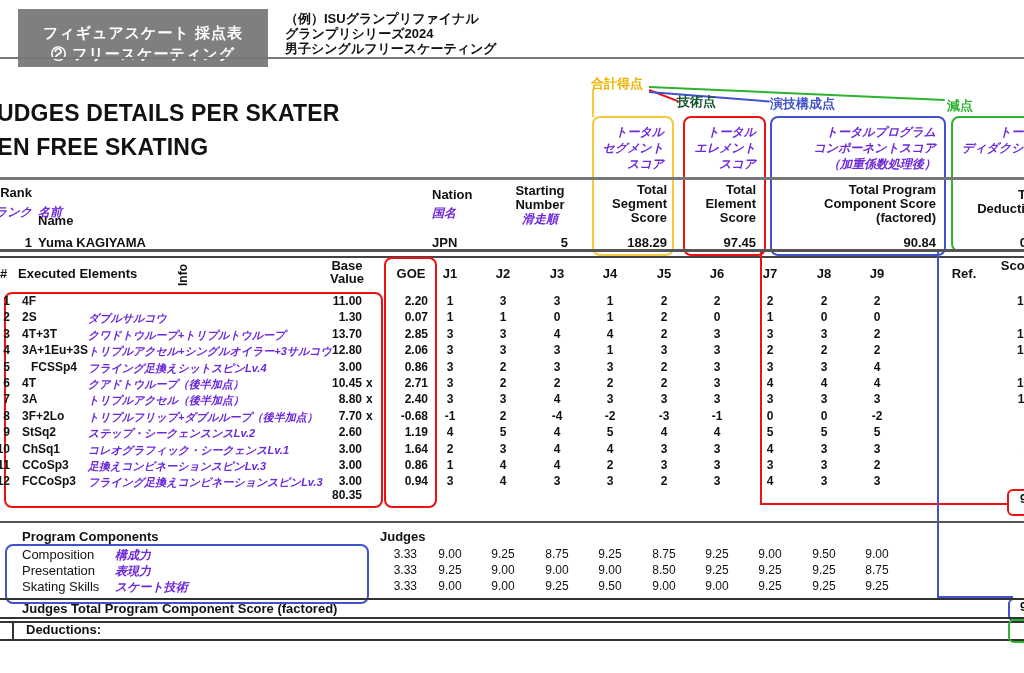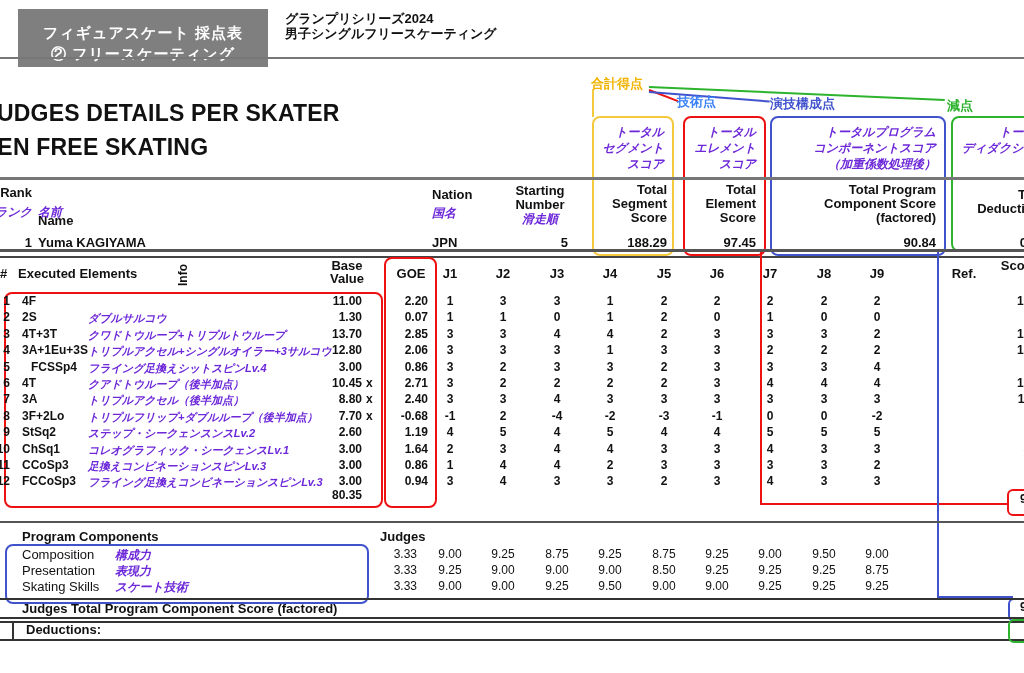--- a/index.html
+++ b/index.html
@@ -26,35 +26,36 @@
 </head>
 <body>
 
 <div id="doc">
 
   <div class="abs badge" style="left:18px;top:9px;width:250px;height:45px;padding-top:13px;">
     <div>フィギュアスケート 採点表</div>
     <div>② フリースケーティング</div>
   </div>
   <div class="abs b" style="left:285px;top:11px;font-size:13px;line-height:15px;">
+    <div>（例）ISUグランプリファイナル</div>
     <div>グランプリシリーズ2024</div>
     <div>男子シングルフリースケーティング</div>
   </div>
 
   <div class="hline" style="left:0;top:57px;width:1024px;height:2px;background:#777;"></div>
 
   <div class="abs title" style="left:-16px;top:100px;">JUDGES DETAILS PER SKATER</div>
   <div class="abs title" style="left:-22px;top:134px;">MEN FREE SKATING</div>
 
   <div class="abs b f13" style="left:591px;top:75px;color:#f0b400;">合計得点</div>
   <div class="abs" style="left:592px;top:89px;width:2px;height:28px;background:#f5c93d;"></div>
   <div class="diag" style="left:649px;top:89px;width:31px;background:#ee1111;transform:rotate(21deg);"></div>
   <div class="diag" style="left:649px;top:91px;width:121px;background:#4153cc;transform:rotate(4.5deg);"></div>
   <div class="diag" style="left:649px;top:86px;width:296px;background:#2db32d;transform:rotate(2.5deg);"></div>
-  <div class="abs b f13" style="left:677px;top:93px;color:#3b82f6;">技術点</div>
+  <div class="abs b f13" style="left:677px;top:93px;color:#14532d;">技術点</div>
   <div class="abs b f13" style="left:770px;top:95px;color:#4153cc;">演技構成点</div>
   <div class="abs b f13" style="left:947px;top:97px;color:#2db32d;">減点</div>
 
   <div class="box" style="left:592px;top:116px;width:78px;height:136px;border-color:#f5c93d;"></div>
   <div class="box" style="left:683px;top:116px;width:79px;height:136px;border-color:#ee1111;"></div>
   <div class="box" style="left:770px;top:116px;width:172px;height:136px;border-color:#4153cc;"></div>
   <div class="box" style="left:951px;top:116px;width:115px;height:132px;border-color:#2db32d;"></div>
 
   <div class="abs jp f12 r pre" style="left:596px;top:124px;width:68px;line-height:16px;">トータル
 セグメント

